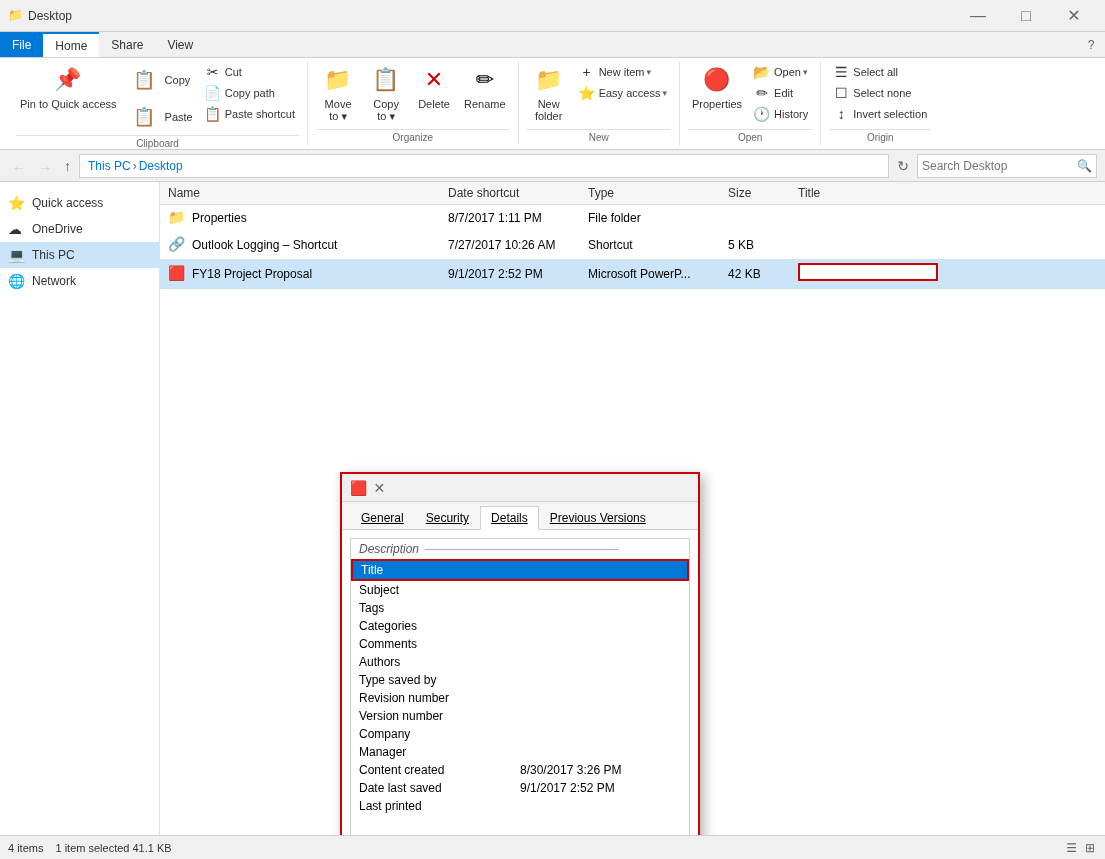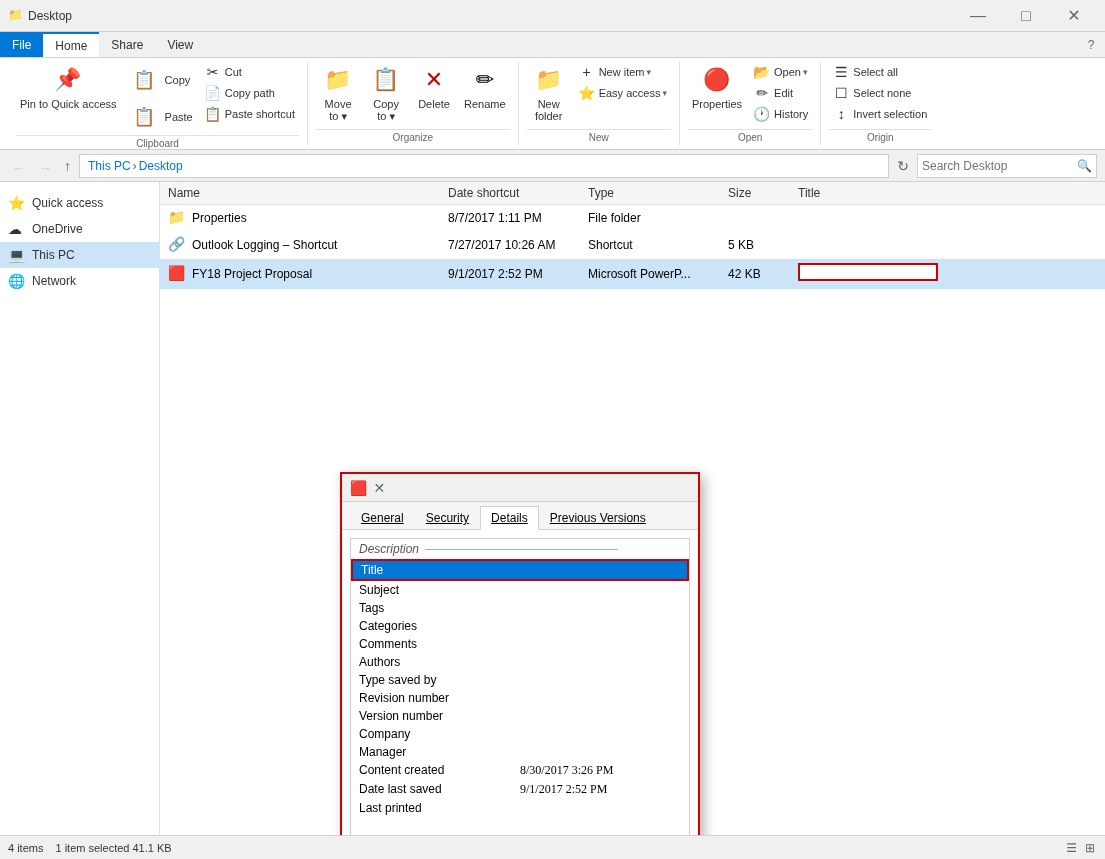--- a/index.html
+++ b/index.html
@@ -298,21 +298,21 @@
       vertical-align: middle;
       margin-left: 6px;
     }
     .props-row {
       display: flex;
       padding: 2px 8px;
       font-size: 12px;
     }
     .props-row.selected { background: #0078d7; color: #fff; border: 2px solid #cc0000; }
     .props-row .pr-prop { flex: 1; color: inherit; }
-    .props-row .pr-val { flex: 1; color: inherit; font-family: Liberation Serif, serif; }
+    .props-row .pr-val { flex: 1; color: inherit; }
 
     
     .folder-icon { color: #ffc107; }
     .shortcut-icon { color: #ffc107; position: relative; }
     .ppt-icon { color: #d04a02; }
 
     
     ::-webkit-scrollbar { width: 8px; height: 8px; }
     ::-webkit-scrollbar-track { background: #f1f1f1; }
     ::-webkit-scrollbar-thumb { background: #c0c0c0; }

